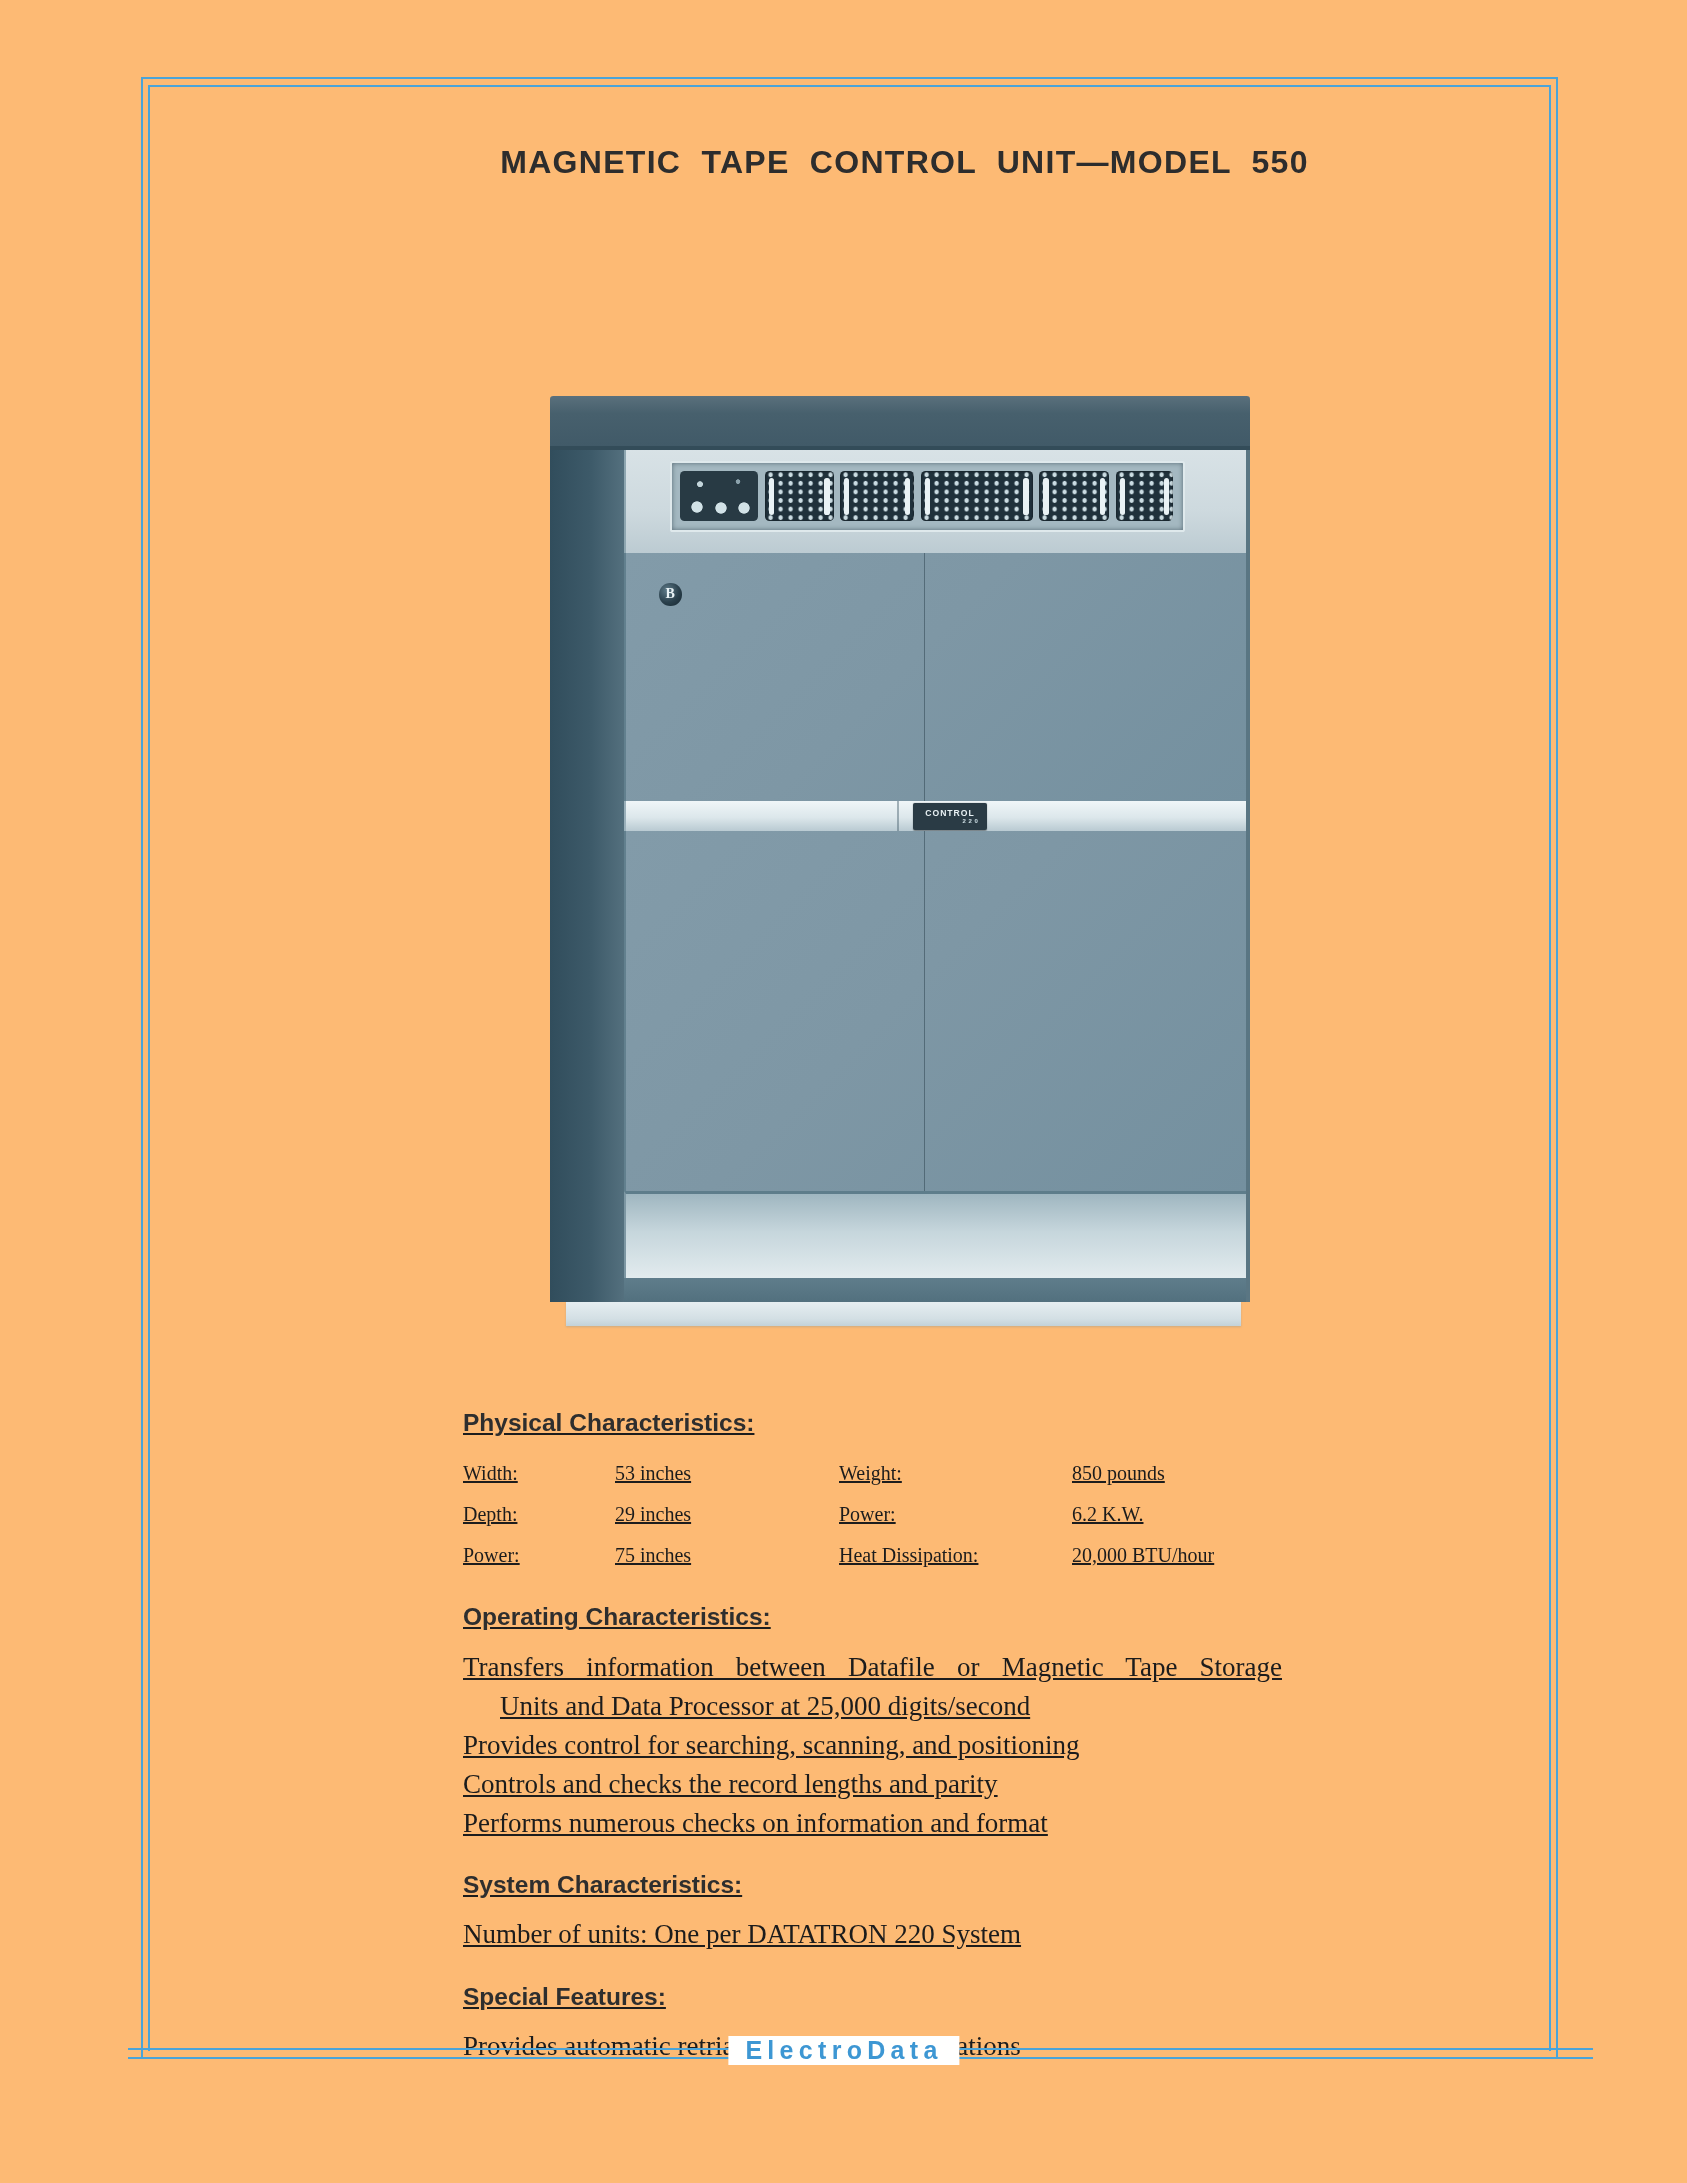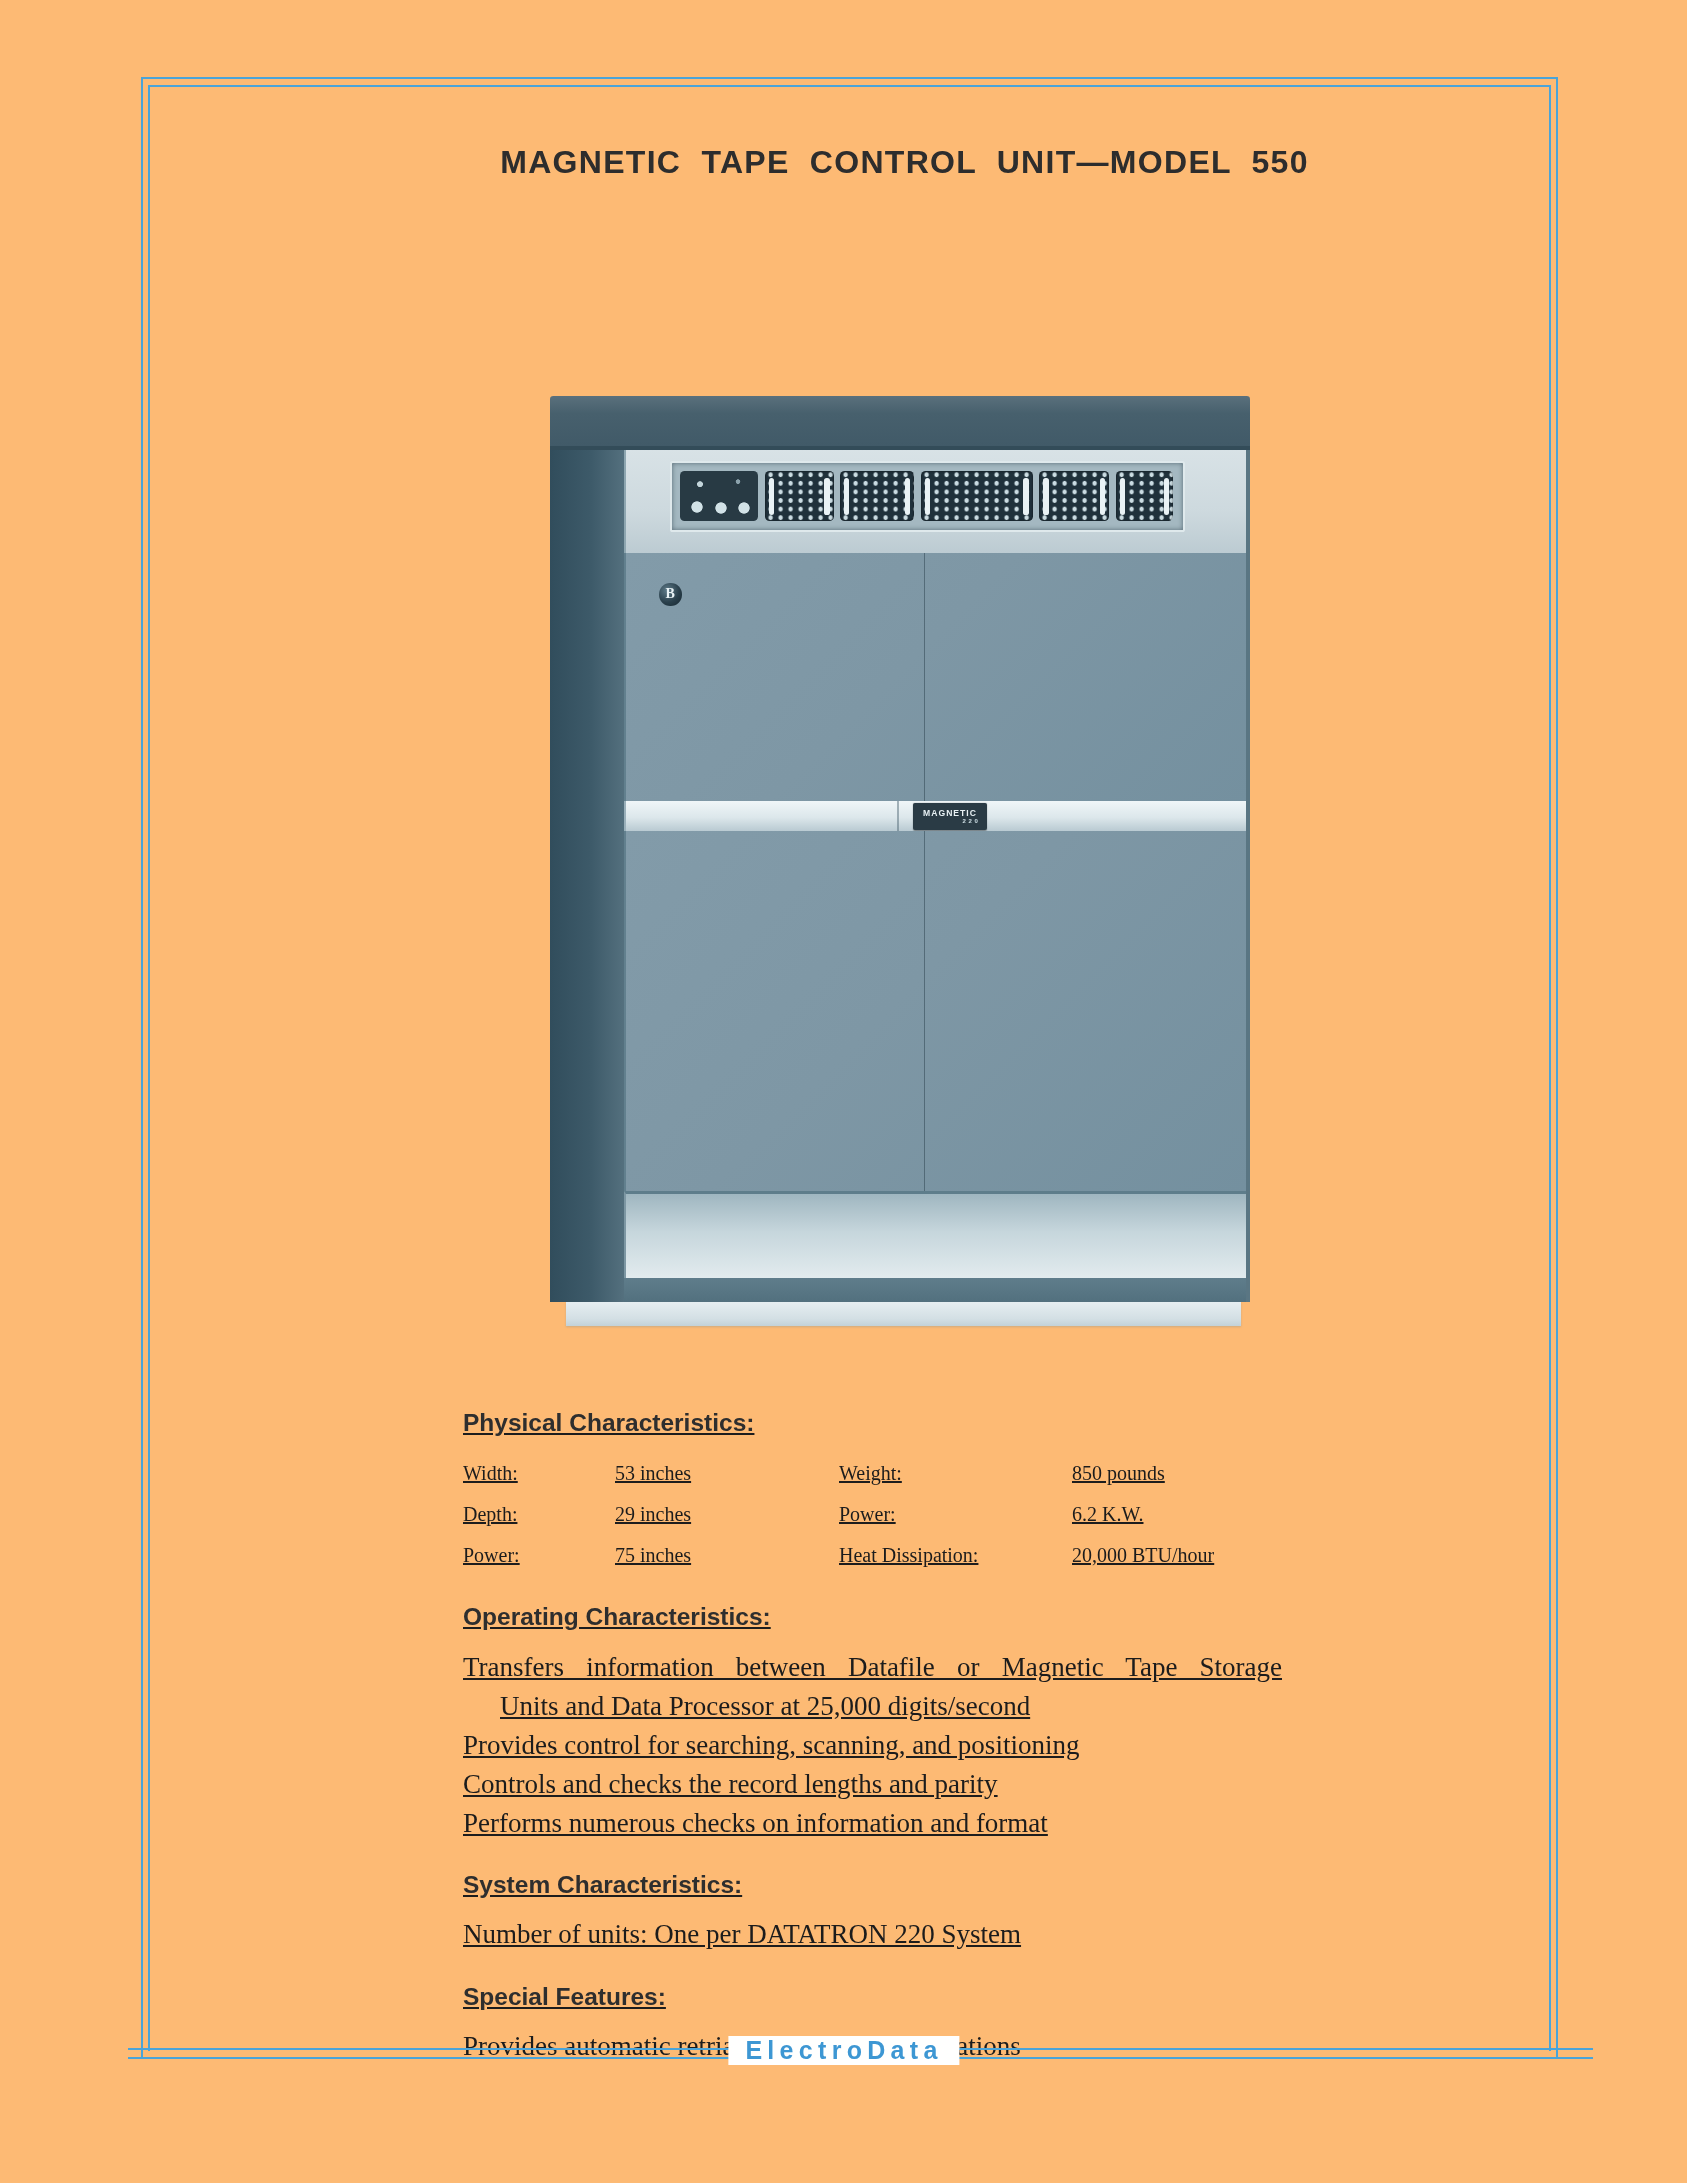--- a/index.html
+++ b/index.html
@@ -126,21 +126,21 @@
           <div class="mod lamp w5"></div>
         </div>
       </div>
       <div class="doors upper">
         <span class="split"></span>
         <span class="emblem">B</span>
       </div>
       <div class="mid-strip">
         <span class="strip-seam"></span>
         <div class="badge">
-          <span class="badge-l1">MAGNETIC</span>
+          <span class="badge-l1">CONTROL</span>
           <span class="badge-l2">220</span>
         </div>
       </div>
       <div class="doors lower">
         <span class="split"></span>
       </div>
       <div class="kick"></div>
       <div class="base-strip"></div>
     </div>
     <div class="plinth"></div>

